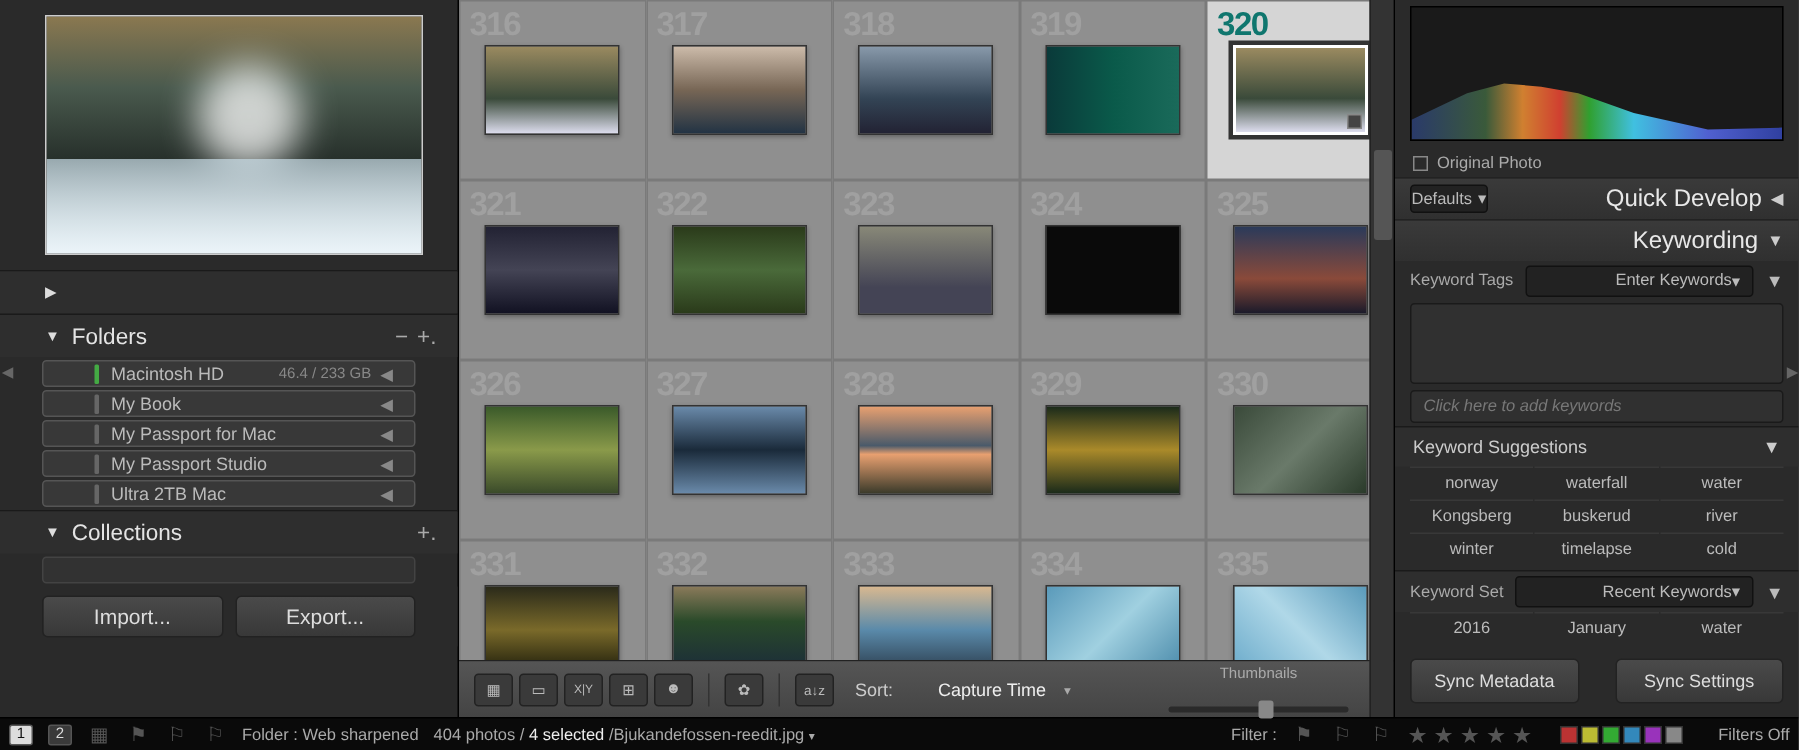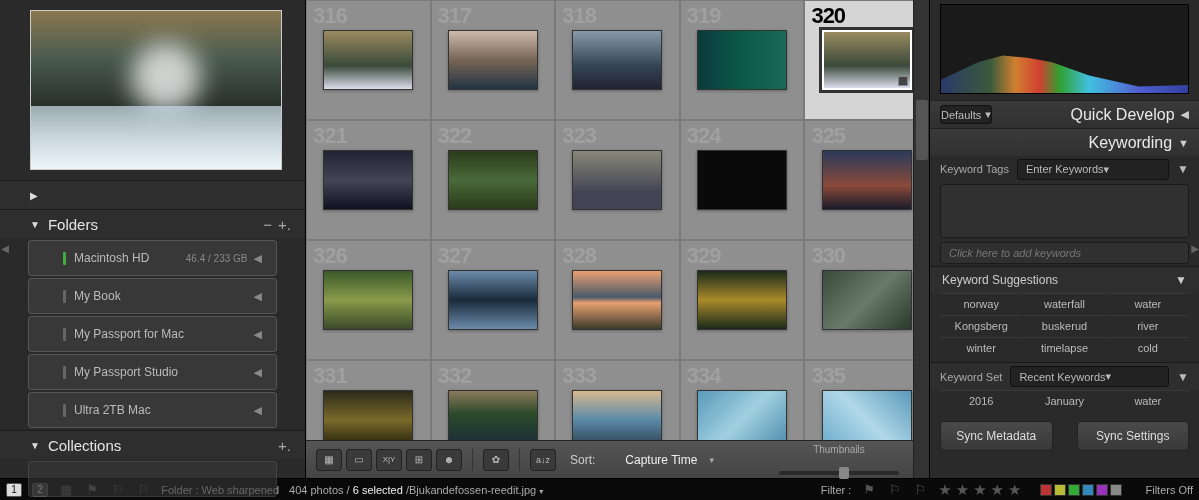--- a/index.html
+++ b/index.html
@@ -12,36 +12,36 @@
 .left-edge { position: absolute; left: 0; top: 50%; width: 10px; height: 18px; color: #666; display:flex; align-items:center; justify-content:center; font-size:10px; cursor:pointer; }
 .preview-box { padding: 10px 20px 10px 30px; }
 .preview-img { width: 252px; height: 160px; border: 1px solid #ccc; background: linear-gradient(180deg,#8a7850 0%,#4a5a4e 30%,#27302b 60%,#c0d0d8 100%); position:relative; overflow:hidden; }
 .preview-img::before{content:'';position:absolute;left:40%;top:20%;width:70px;height:70px;background:rgba(255,255,255,.75);border-radius:50%;filter:blur(12px);}
 .preview-img::after{content:'';position:absolute;left:0;bottom:0;width:100%;height:40%;background:linear-gradient(180deg,rgba(200,220,230,.7),rgba(240,248,252,.9));}
 .panel-section { border-top: 1px solid #1a1a1a; }
 .panel-header { display: flex; align-items: center; padding: 6px 14px 6px 30px; background: #2e2e2e; cursor: pointer; height: 28px; }
 .tri { font-size: 10px; margin-right: 8px; color: #ddd; }
 .panel-title { color: #e4e4e4; font-size: 15px; flex: 1; }
 .panel-ctrl { color: #aaa; font-size: 15px; margin-left: 6px; cursor: pointer; }
-.folder-item { display: flex; align-items: center; padding: 5px 14px 5px 34px; background: #383838; border: 1px solid #555; border-radius: 3px; margin: 2px 28px 2px 28px; height: 36px; color: #bbb; }
+.folder-item { display: flex; align-items: center; padding: 5px 14px 5px 34px; background: #383838; border: 1px solid #555; border-radius: 3px; margin: 2px 28px 2px 28px; height: 18px; color: #bbb; }
 .folder-item .bar { width: 3px; height: 13px; background: #4a4; margin-right: 8px; border-radius:1px; }
 .folder-item .bar.gray { background: #666; }
 .folder-item .name { flex: 1; font-size: 12px; }
 .folder-item .size { font-size: 10px; color: #888; margin-right: 6px; margin-left: 36px; }
 .folder-item .chev { font-size: 11px; color: #888; }
 .btn-row { display: flex; gap: 8px; padding: 6px 28px; background: #2a2a2a; }
 .big-btn { flex: 1; background: linear-gradient(#4a4a4a,#383838); border: 1px solid #222; border-radius: 4px; padding: 6px 0; text-align: center; color: #ddd; font-size: 14px; cursor: pointer; height: 28px; line-height: 14px; }
 
 
 .center { flex: 1; background: #8f8f8f; display: flex; flex-direction: column; min-width: 0; position: relative; }
 .grid { flex: 1; overflow: hidden; display: grid; grid-template-columns: repeat(5, 1fr); grid-auto-rows: 120px; }
 .cell { border: 1px solid #7a7a7a; position: relative; display: flex; align-items: center; justify-content: center; background: #8f8f8f; }
 .cell.selected { background: #d5d5d5; }
 .cell-num { position: absolute; top: 2px; left: 6px; color: #a0a0a0; font-size: 22px; font-weight: 700; letter-spacing:-1px; }
-.cell.selected .cell-num { color: #000000; }
+.cell.selected .cell-num { color: #0f766e; }
 .thumb { width: 90px; height: 60px; background: #456; border: 1px solid #333; box-shadow: 0 1px 3px rgba(0,0,0,.3); position:relative; }
 .cell.selected .thumb { border: 2px solid #fff; box-shadow: 0 0 0 3px #333; }
 .badge-ico { position:absolute; right:2px; bottom:2px; width:10px;height:10px;border:1px solid #888;background:#444; }
 .grid-toolbar { height: 38px; background: linear-gradient(#555,#444); border-top: 1px solid #222; display: flex; align-items: center; padding: 0 10px; gap: 10px; color: #ccc; font-size: 12px; }
 .tb-group { display: flex; gap: 4px; }
 .tb-btn { width: 26px; height: 22px; background: #3a3a3a; border: 1px solid #222; border-radius: 3px; display:flex;align-items:center;justify-content:center; color:#bbb; font-size:10px; cursor:pointer; }
 .tb-sep { width: 1px; height: 22px; background: #333; }
 .sort-lbl { color:#ccc; margin-left:4px; }
 .sort-val { color:#eee; margin-left:20px;text-align:center; }
 .thumb-slider { display:flex; flex-direction:column; align-items:center; margin-left:auto; margin-right:20px; gap:16px; }
@@ -55,21 +55,21 @@
 .histo { height: 90px; margin: 4px 10px 6px 10px; background: #1a1a1a; position: relative; border:1px solid #000; }
 .histo-fill{position:absolute;left:0;bottom:0;width:100%;height:50%;background:linear-gradient(90deg,#2a3a6a 0%,#3a5a3a 20%,#d08030 30%,#d04030 40%,#30a030 48%,#40c0e0 60%,#5060d0 80%,#3040a0 100%);clip-path:polygon(0 70%,15% 30%,25% 15%,35% 20%,45% 30%,60% 60%,80% 85%,100% 82%,100% 100%,0 100%);}
 .histo-check{ display:flex;align-items:center;padding:3px 12px;color:#aaa;font-size:11px;gap:6px; }
 .histo-check .box{width:10px;height:10px;border:1px solid #888;}
 .rp-header { display: flex; align-items: center; padding: 4px 10px; background: linear-gradient(#3a3a3a,#303030); border-top:1px solid #222; height:28px; }
 .rp-header .sel{ background:#222;border:1px solid #111;border-radius:3px;padding:2px 0;font-size:11px;color:#bbb; display:flex;align-items:center;gap:4px;}
 .rp-header .title{ flex:1; text-align:right; color:#e8e8e8; font-size:16px; margin-right:6px; }
 .rp-header .arr{ color:#ccc; font-size:11px; }
 .rp-row { display:flex; align-items:center; padding:4px 10px; gap:8px; height:26px; }
 .rp-row .lbl{ font-size:11px;color:#aaa; }
-.rp-sel{ flex:1; background:#222;border:1px solid #111;border-radius:3px;padding:3px 8px;font-size:11px;color:#bbb;display:flex;align-items:center;justify-content:flex-start;}
+.rp-sel{ flex:1; background:#222;border:1px solid #111;border-radius:3px;padding:3px 8px;font-size:11px;color:#bbb;display:flex;align-items:center;justify-content:flex-end;}
 .kw-box{ margin:2px 10px; height:54px;background:#303030;border:1px solid #1a1a1a;border-radius:3px; }
 .kw-input{ margin:2px 10px; height:22px; background:#303030;border:1px solid #1a1a1a;border-radius:3px; padding:0 8px;color:#777;font-size:11px;font-style:italic;display:flex;align-items:center; }
 .sub-hdr{ display:flex;align-items:center;justify-content:space-between;padding:6px 12px;color:#ccc;font-size:12px;border-top:1px solid #1a1a1a;background:#2e2e2e;}
 .kw-grid{ display:grid;grid-template-columns:repeat(3,1fr);gap:1px;padding:0 10px 4px 10px; }
 .kw-cell{ text-align:center;padding:4px 0;color:#bbb;font-size:11px;border-top:1px solid #383838;cursor:pointer; }
 .sync-row{ display:flex;gap:24px;padding:6px 10px; }
 .sync-btn{ flex:1;background:linear-gradient(#4a4a4a,#383838);border:1px solid #222;border-radius:4px;text-align:center;padding:7px 0;color:#ddd;font-size:12px;cursor:pointer; }
 
 
 .status { height: 22px; background: #0a0a0a; color: #aaa; display: flex; align-items: center; padding: 0 6px; font-size: 11px; gap: 10px; border-top: 1px solid #000; }
@@ -170,20 +170,24 @@
         <div class="panel-header">
           <span class="tri">▼</span>
           <span class="panel-title">Collections</span>
           <span class="panel-ctrl">+.</span>
         </div>
         <div class="folder-item" style="opacity:.6">
           <span class="name" style="color:#777;"> </span>
         </div>
       </div>
 
+      <div class="btn-row">
+        <div class="big-btn">Import...</div>
+        <div class="big-btn">Export...</div>
+      </div>
     </div>
 
     <div class="center">
       <div class="grid" id="grid">
           <div class="cell">
             <div class="cell-num">316</div>
     <div class="thumb t1"></div>
           </div>
           <div class="cell">
             <div class="cell-num">317</div>
@@ -290,20 +294,24 @@
             </div>
         </div>
       </div>
     </div>
 
     <div class="right-panel">
       <div class="right-edge">▶</div>
       <div class="histo">
           <div class="histo-fill"></div>
         </div>
+      <div class="histo-check">
+        <div class="box"></div>
+        <span>Original Photo</span>
+      </div>
 
       <div class="rp-header">
         <div class="sel">
             <span>Defaults</span>
             <span>▾</span>
           </div>
         <div class="title">Quick Develop</div>
         <div class="arr">◀</div>
       </div>
 
@@ -362,21 +370,21 @@
   <div class="status">
     <div class="pg active">1</div>
     <div class="pg">2</div>
     <span class="ico">▦</span>
     <span class="ico">⚑</span>
     <span class="ico">⚐</span>
     <span class="ico">⚐</span>
     <span>Folder : Web sharpened</span>
     <span>
       <span>404 photos /</span>
-      <span style="color:#eee;">6 selected</span>
+      <span style="color:#eee;">4 selected</span>
       <span>/Bjukandefossen-reedit.jpg</span>
       <span style="font-size:8px;">▾</span>
     </span>
     <div class="spacer"></div>
     <span>Filter :</span>
     <span class="ico">⚑</span>
     <span class="ico">⚐</span>
     <span class="ico">⚐</span>
     <div class="stars">
       <span class="star">★</span>

